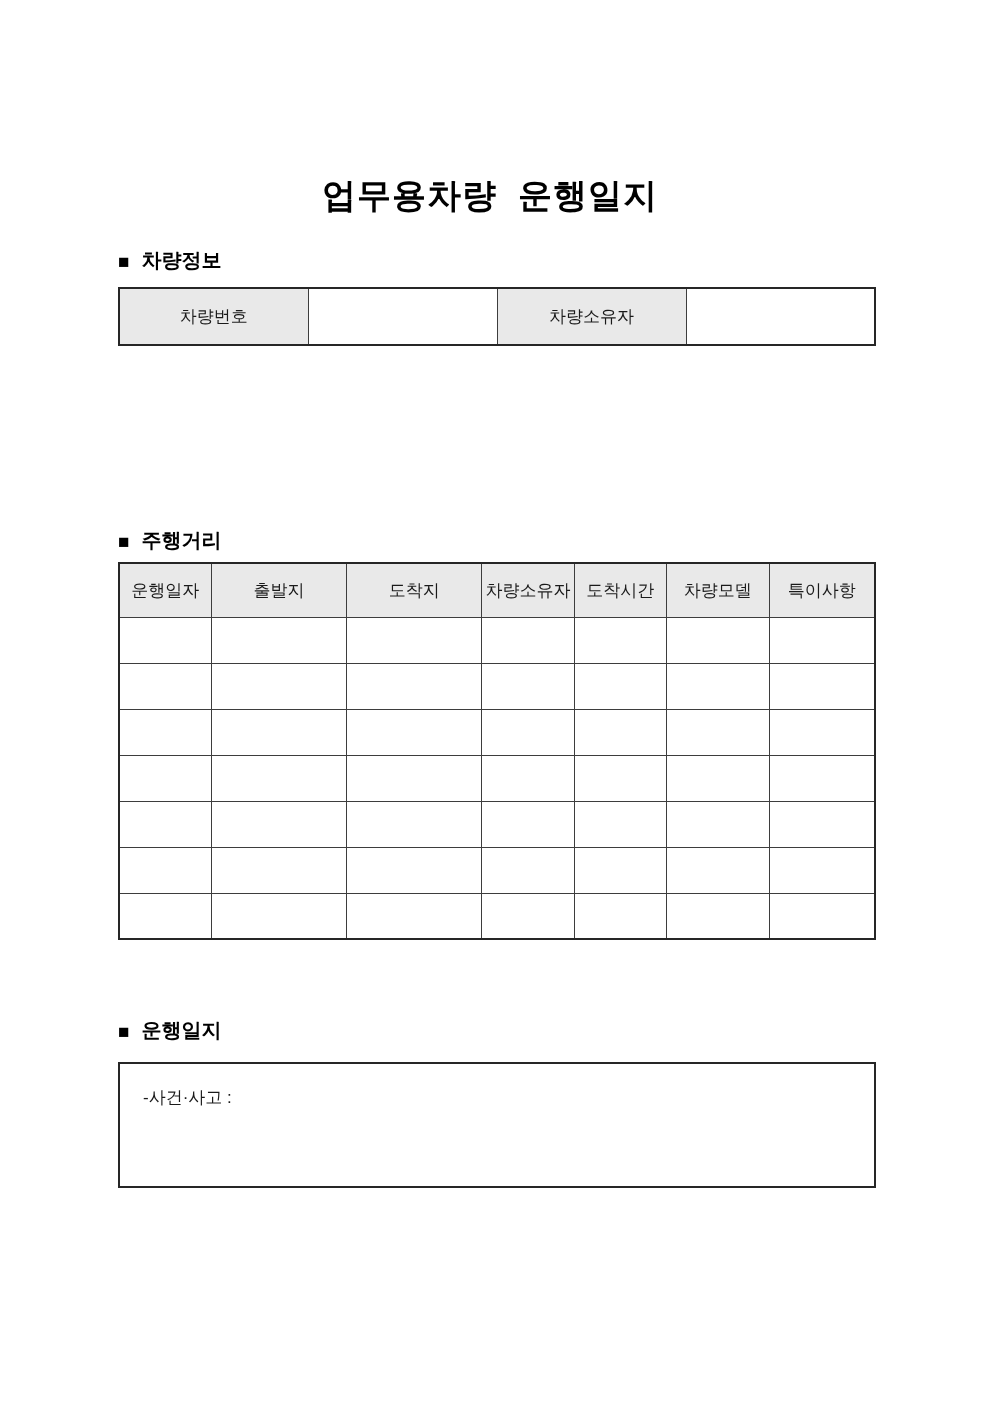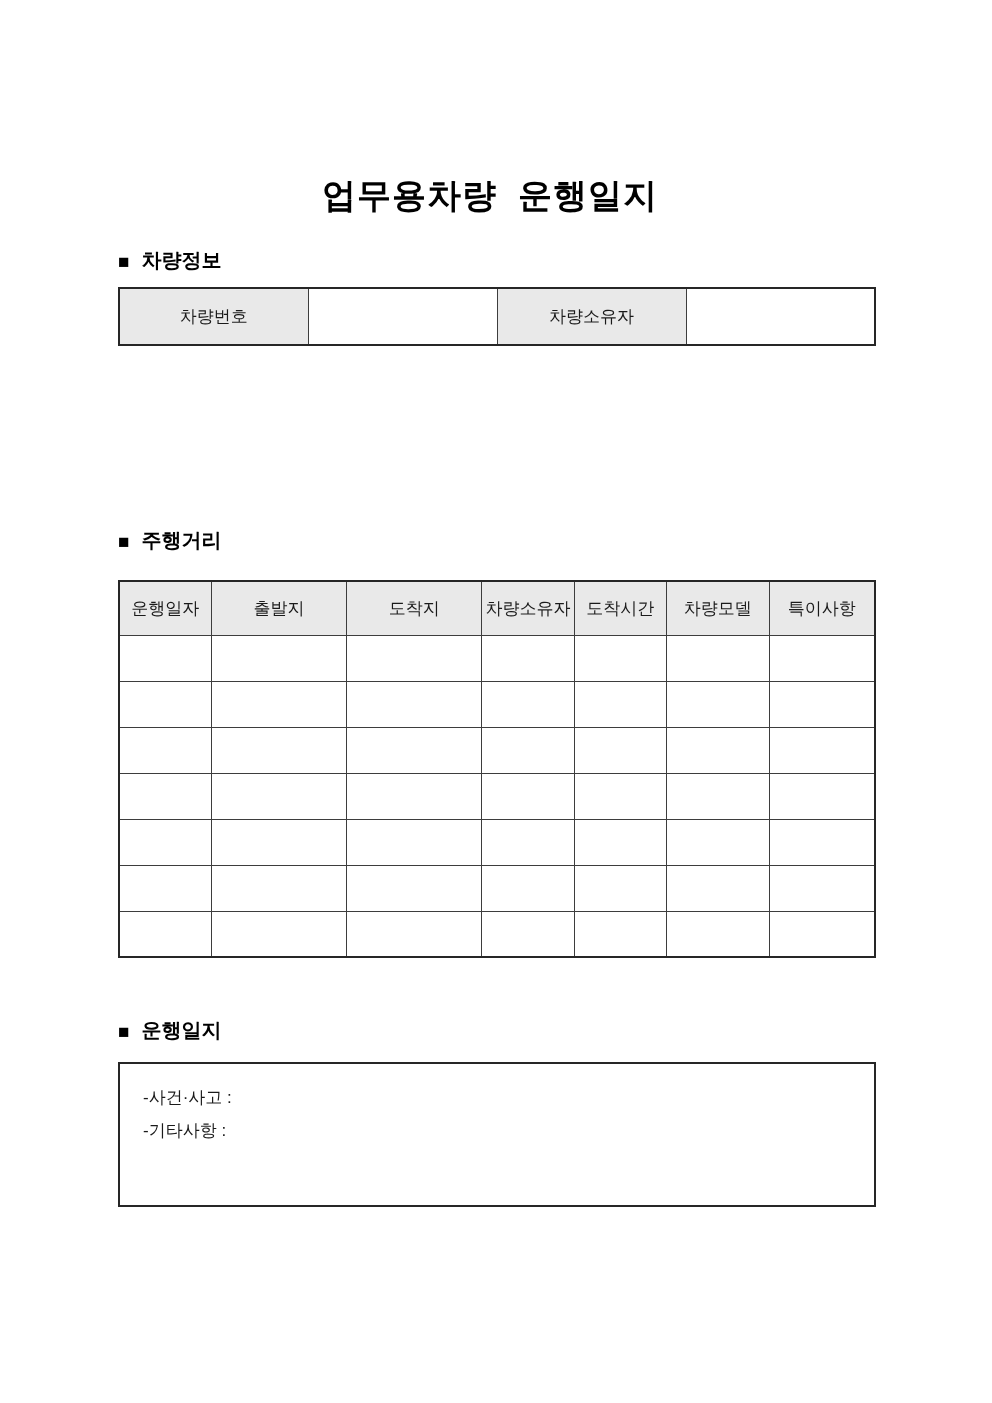--- a/index.html
+++ b/index.html
@@ -56,33 +56,33 @@
     height:57px;
     font-size:17px;
     vertical-align:middle;
   }
   td.lbl, .log-table th {
     background:#e9e9e9;
     text-align:center;
     font-weight:400;
     color:#1a1a1a;
   }
-  .log-table { margin-top:28px; border:2px solid #262626; }
+  .log-table { margin-top:10px; border:2px solid #262626; }
   .log-table th {
     border:1px solid #3d3d3d;
     height:54px;
     font-size:17px;
   }
   .log-table td {
     border:1px solid #3d3d3d;
     height:46px;
   }
   .notes-box {
     margin-top:20px;
-    height:145px;
+    height:126px;
     border:2px solid #262626;
     padding:17px 20px 0 23px;
   }
   .note-line {
     font-size:17px;
     line-height:33px;
     color:#1a1a1a;
     white-space:pre;
   }
 </style>
@@ -210,17 +210,16 @@
     </table>
   </div>
 
   <div class="section sec-notes">
     <div class="sec-header">
       <span class="bullet">■</span>
       <span>운행일지</span>
     </div>
     <div class="notes-box">
       <div class="note-line">-사건·사고 :</div>
-      <div class="note-line">-기타사항 :</div>
     </div>
   </div>
 
 </div>
 
 </body></html>

